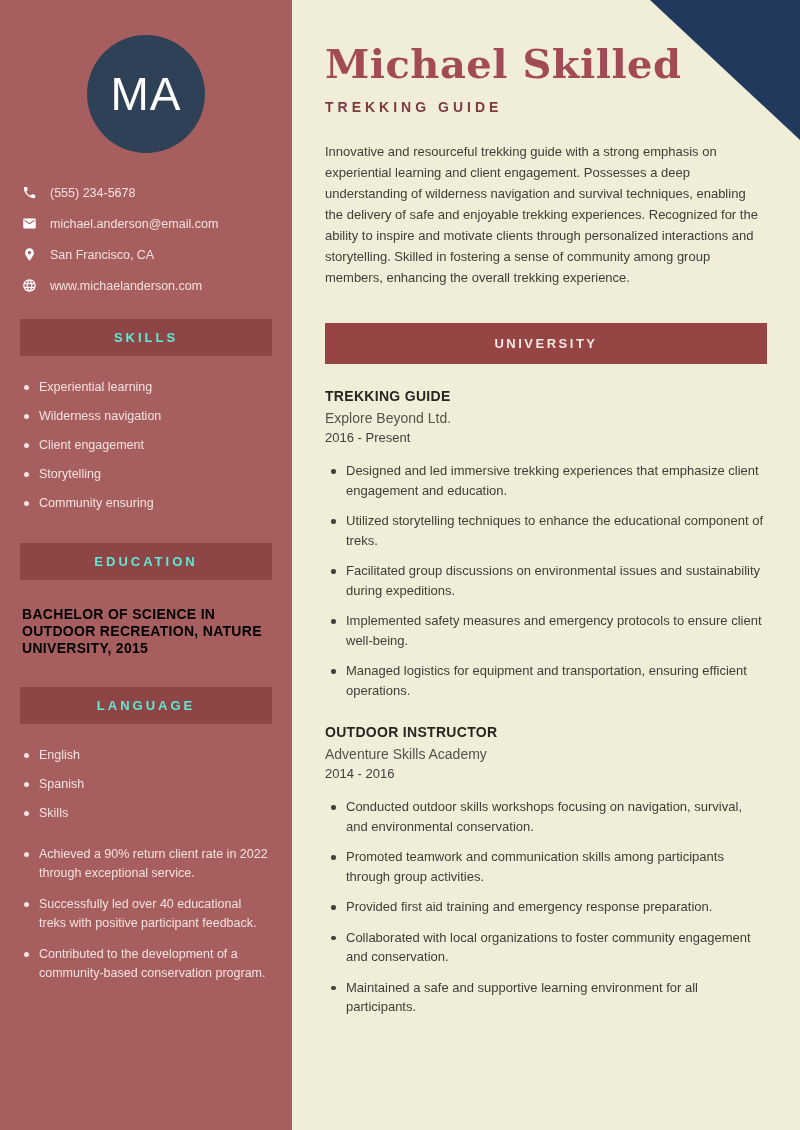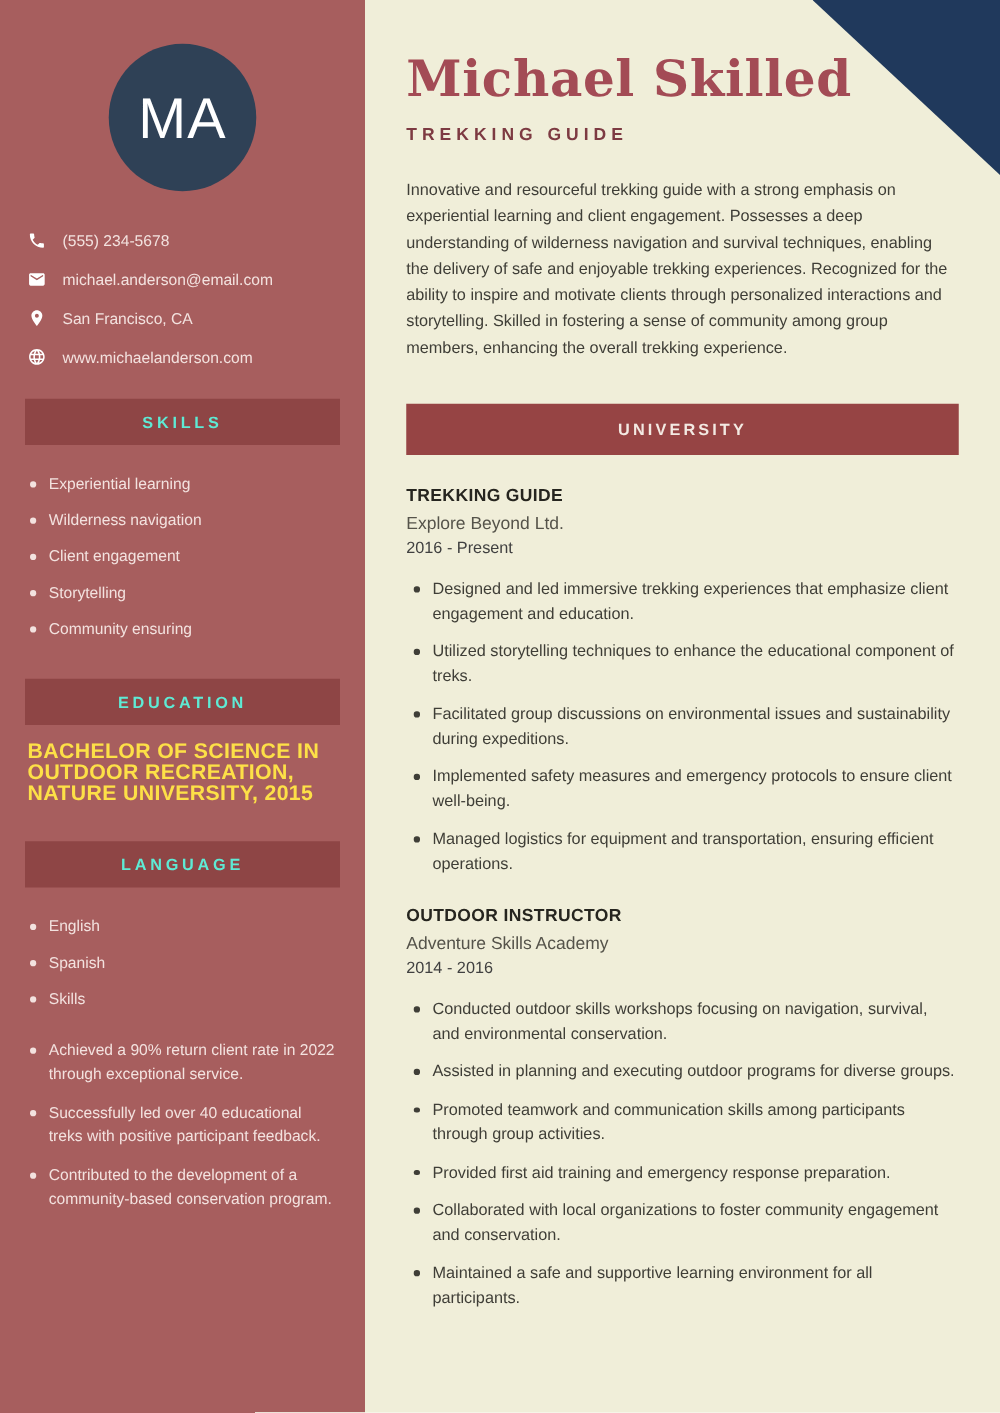--- a/index.html
+++ b/index.html
@@ -22,22 +22,22 @@
   .band-edu { margin-top:30px; }
   .band-lang { margin-top:30px; }
   .band-ach { margin-top:32px; }
 
   .side-list { list-style:none; padding:0 22px; margin-top:22px; }
   .side-list li { position:relative; padding-left:17px; font-size:12.5px; line-height:19px; margin-bottom:10px; }
   .side-list li::before { content:""; position:absolute; left:2px; top:7px; width:5px; height:5px;
                           border-radius:50%; background:#f3e2df; }
   .ach-list li { margin-bottom:12px; }
 
-  .edu-text { padding:0 22px; margin-top:12px; font-size:17px; font-weight:bold; line-height:17px;
-              color:#fde047; letter-spacing:0.3px; }
+  .edu-text { padding:0 22px; margin-top:26px; font-size:14px; font-weight:bold; line-height:17px;
+              color:#000000; letter-spacing:0.3px; }
 
   
   .main { flex:1; padding:0 33px; position:relative; }
   .corner-triangle { position:absolute; top:0; right:0; width:150px; height:140px; background:#20395c;
                      clip-path:polygon(0 0, 100% 0, 100% 100%); }
   .name { font-family:"DejaVu Serif", serif; font-weight:bold; font-size:40px; color:#a34b55;
           margin-top:40px; letter-spacing:0.5px; }
   .role-sub { font-size:14px; font-weight:bold; letter-spacing:4px; color:#7d3a42; margin-top:12px; }
   .summary { margin-top:26px; font-size:13px; line-height:21px; color:#3f3e37; }
 
@@ -149,21 +149,20 @@
         <li>Managed logistics for equipment and transportation, ensuring efficient operations.</li>
       </ul>
     </section>
 
     <section class="job">
       <div class="job-title">OUTDOOR INSTRUCTOR</div>
       <div class="job-company">Adventure Skills Academy</div>
       <div class="job-dates">2014 - 2016</div>
       <ul class="job-bullets">
         <li>Conducted outdoor skills workshops focusing on navigation, survival, and environmental conservation.</li>
-        <li>Assisted in planning and executing outdoor programs for diverse groups.</li>
         <li>Promoted teamwork and communication skills among participants through group activities.</li>
         <li>Provided first aid training and emergency response preparation.</li>
         <li>Collaborated with local organizations to foster community engagement and conservation.</li>
         <li>Maintained a safe and supportive learning environment for all participants.</li>
       </ul>
     </section>
 
   </main>
 </div>
 

